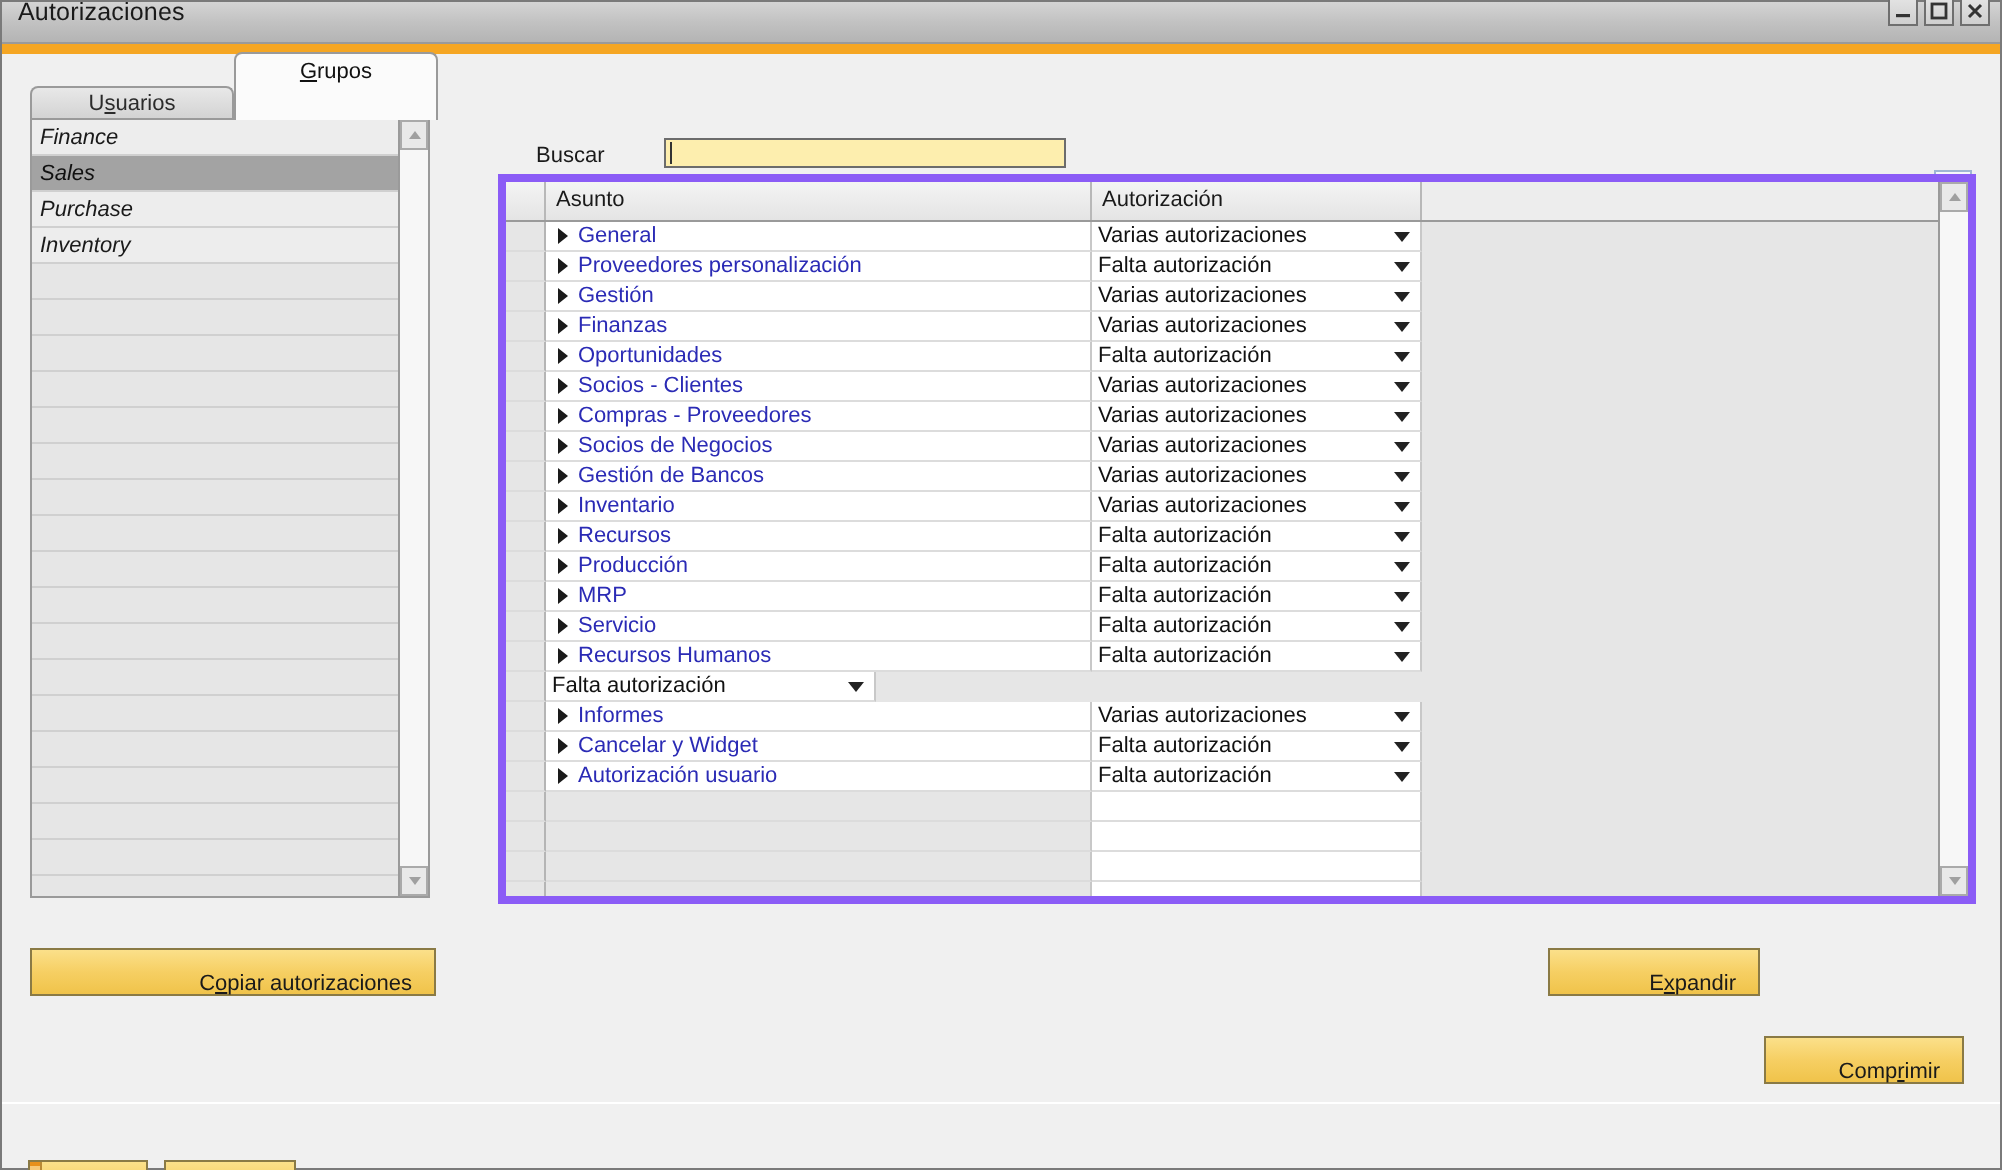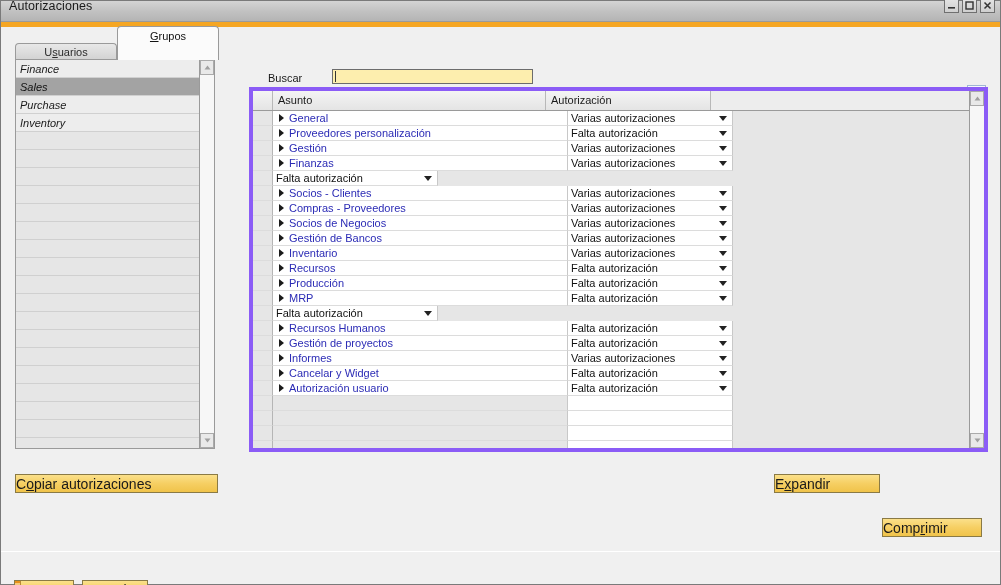--- a/index.html
+++ b/index.html
@@ -242,21 +242,21 @@
     font-size: 11px;
     white-space: nowrap;
     overflow: hidden;
   }
   .c-sel {
     width: 20px;
     background: #e6e6e6;
     border-right: 1px solid #b5b5b5;
   }
   .c-asunto {
-    width: 295px;
+    width: 273px;
     background: #ffffff;
     padding-left: 4px;
     color: #2b2bb5;
     display: flex;
     align-items: center;
     gap: 5px;
     cursor: default;
   }
   .c-asunto.empty { background: #e6e6e6; }
   .c-auth {
@@ -304,26 +304,26 @@
     display: flex; align-items: center; justify-content: center;
     cursor: pointer;
   }
 
   
   .btn {
     background: linear-gradient(to bottom, #fbe08a 0%, #f6cf63 50%, #f0c34a 100%);
     border: 1px solid #8a7a45;
     box-sizing: border-box;
     font-family: "Liberation Sans", sans-serif;
-    font-size: 14px;
+    font-size: 11px;
     color: #1a1a1a;
-    text-align: left;
+    text-align: right;
     cursor: pointer;
     white-space: nowrap;
-    padding: 0;
+    padding: 11px;
   }
 
   .btn-copiar { position: absolute; left: 14px;  top: 447px; width: 203px; height: 19px; }
   .btn-expandir  { position: absolute; left: 773px; top: 447px; width: 106px; height: 19px; }
   .btn-comprimir { position: absolute; left: 881px; top: 447px; width: 100px; height: 19px; margin-top: 44px; }
 
   .btn-auth-total { position: absolute; left: 667px; top: 527px; width: 101px; height: 19px; }
   .btn-solo-lect  { position: absolute; left: 772px; top: 527px; width: 110px; height: 19px; }
   .btn-sin-auth   { position: absolute; left: 884px; top: 527px; width: 97px; height: 19px; }
 
@@ -492,20 +492,24 @@
                 <span>Finanzas</span>
               </div>
               <div class="cell c-auth">
                 <span>Varias autorizaciones</span>
                 <span class="ddarrow"></span>
               </div>
               <div class="cell c-rest"></div>
             </div>
             <div class="grow">
               <div class="cell c-sel"></div>
+              <div class="cell c-asunto">
+                <span class="tri"></span>
+                <span>Oportunidades</span>
+              </div>
               <div class="cell c-auth">
                 <span>Falta autorización</span>
                 <span class="ddarrow"></span>
               </div>
               <div class="cell c-rest"></div>
             </div>
             <div class="grow">
               <div class="cell c-sel"></div>
               <div class="cell c-asunto">
                 <span class="tri"></span>
@@ -596,44 +600,44 @@
                 <span>MRP</span>
               </div>
               <div class="cell c-auth">
                 <span>Falta autorización</span>
                 <span class="ddarrow"></span>
               </div>
               <div class="cell c-rest"></div>
             </div>
             <div class="grow">
               <div class="cell c-sel"></div>
+              <div class="cell c-asunto">
+                <span class="tri"></span>
+                <span>Servicio</span>
+              </div>
               <div class="cell c-auth">
                 <span>Falta autorización</span>
                 <span class="ddarrow"></span>
               </div>
               <div class="cell c-rest"></div>
             </div>
             <div class="grow">
               <div class="cell c-sel"></div>
               <div class="cell c-asunto">
                 <span class="tri"></span>
                 <span>Recursos Humanos</span>
               </div>
               <div class="cell c-auth">
                 <span>Falta autorización</span>
                 <span class="ddarrow"></span>
               </div>
               <div class="cell c-rest"></div>
             </div>
             <div class="grow">
               <div class="cell c-sel"></div>
-              <div class="cell c-asunto">
-                <span class="tri"></span>
-                <span>Gestión de proyectos</span>
-              </div>
               <div class="cell c-auth">
                 <span>Falta autorización</span>
                 <span class="ddarrow"></span>
               </div>
               <div class="cell c-rest"></div>
             </div>
             <div class="grow">
               <div class="cell c-sel"></div>
               <div class="cell c-asunto">
                 <span class="tri"></span>

